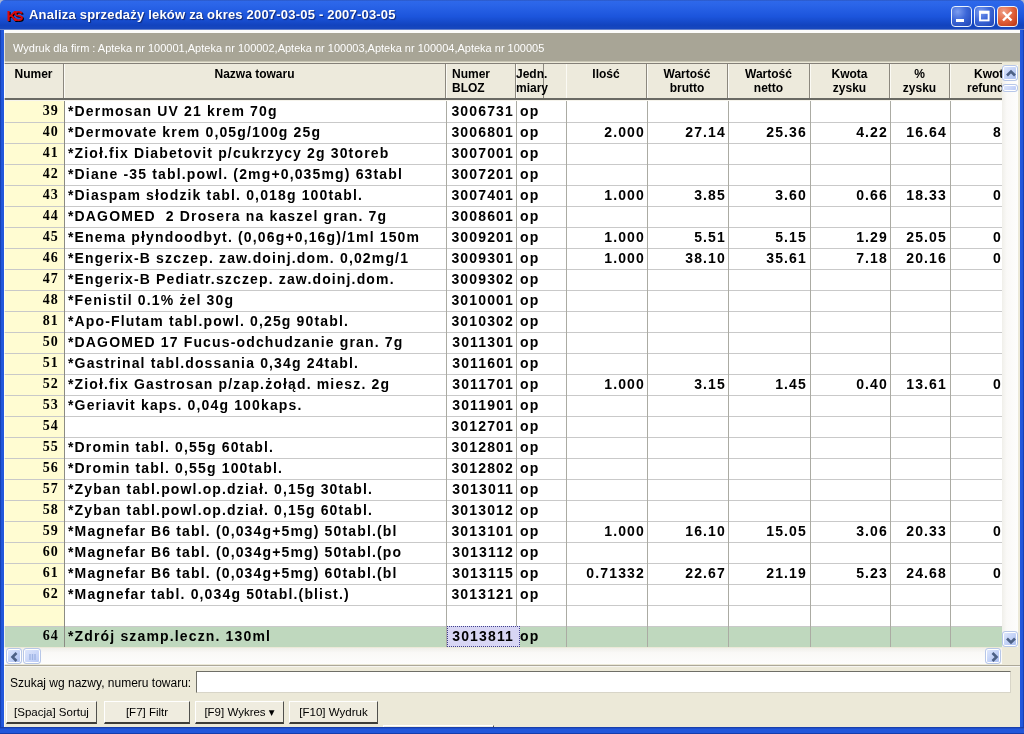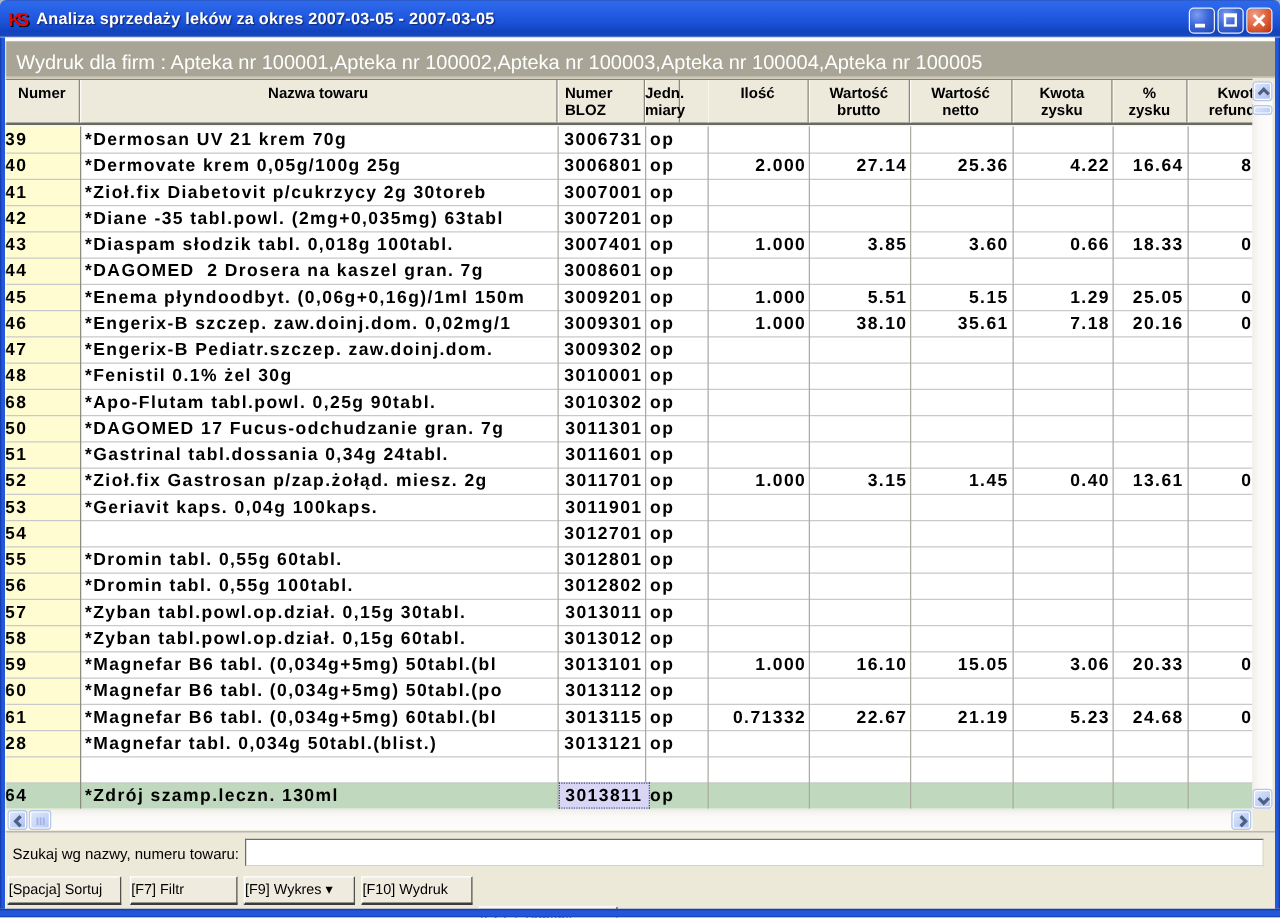--- a/index.html
+++ b/index.html
@@ -14,36 +14,36 @@
 #brd-l { left:0; top:30px; width:4px; height:697px; background:linear-gradient(90deg,#1036A4 0%,#2258DC 40%,#2258DC 100%); }
 #brd-r { left:1020px; top:30px; width:4px; height:697px; background:linear-gradient(90deg,#2258DC 0%,#2258DC 60%,#1036A4 100%); }
 #brd-b { left:0; top:727px; width:1024px; height:7px; background:linear-gradient(180deg,#15379E 0%,#2157DB 30%,#2157DB 80%,#102E90 100%); }
 .wbtn { top:6px; width:21px; height:21px; border-radius:4px; border:1px solid #EAF2FD; }
 #btn-min { left:951px; background:radial-gradient(circle at 30% 25%,#7C9DEF 0%,#3C67D8 45%,#1E43B4 100%); }
 #btn-max { left:974px; background:radial-gradient(circle at 30% 25%,#7C9DEF 0%,#3C67D8 45%,#1E43B4 100%); }
 #btn-cls { left:997px; background:radial-gradient(circle at 30% 25%,#F0A088 0%,#E0613A 50%,#B83010 100%); }
 
 #infobar { left:4px; top:30px; width:1016px; height:32px; background:#A8A596;
   border-top:3px solid #FCFCFA; border-bottom:1px solid #C8C5B4; }
-#infobar span { position:absolute; left:9px; top:9px; color:#fff; font-size:16px; letter-spacing:0; white-space:pre; }
+#infobar span { position:absolute; left:9px; top:9px; color:#fff; font-size:11px; letter-spacing:0; white-space:pre; }
 
 #hdr { left:4px; top:63px; width:998px; height:37px; background:#EDEADC;
   border-top:1px solid #848078; border-bottom:2px solid #6A6A64; }
 .hc { position:absolute; top:0; height:34px; font-size:12px; font-weight:bold; color:#000;
   line-height:13.5px; padding-top:4px; text-align:center; border-right:1px solid #8C887E; box-shadow:inset 1px 0 0 #FBFAF4; }
 
 #data { left:4px; top:101px; width:998px; height:546px; background:#fff; overflow:hidden; }
 #hdrgap { left:4px; top:100px; width:998px; height:1px; background:#F6F4EC; }
 #ycol { position:absolute; left:0; top:0; width:60px; height:546px; background:#FFFCD2; }
 .gr { position:absolute; left:0; width:998px; height:1px; background:#C9C9C9; }
 .gc { position:absolute; top:0; width:1px; height:546px; background:#ABABA3; }
 .row { position:absolute; left:0; width:998px; height:21px; font-size:14px; font-weight:bold;
   letter-spacing:1.15px; line-height:20px; white-space:pre; }
 .c { position:absolute; top:0; height:20px; }
-.num { left:0; width:55px; text-align:left; }
+.num { left:0; width:55px; text-align:right;font-family:Liberation Serif, serif; }
 .nm { left:60px; width:378px; padding-left:4px; overflow:hidden; }
 .blz { left:440px; width:70px; text-align:right; }
 .jm { left:516px; width:44px; }
 .v0 { left:552px; width:89px; text-align:right; }
 .v1 { left:640px; width:82px; text-align:right; }
 .v2 { left:722px; width:81px; text-align:right; }
 .v3 { left:802px; width:82px; text-align:right; }
 .v4 { left:880px; width:63px; text-align:right; }
 .v5 { left:989px; width:30px; text-align:left; }
 #grow { position:absolute; left:0; top:525px; width:998px; height:21px; background:#BFD8BE; }
@@ -56,21 +56,21 @@
   background:linear-gradient(135deg,#E2EAFD 0%,#C4D3F7 50%,#A9BDEF 100%); box-shadow:inset 0 0 0 1px #fff; }
 .sthumb { position:absolute; border:1px solid #B7C7E8; border-radius:3px;
   background:linear-gradient(135deg,#E0E8FC 0%,#C8D5F8 60%,#B4C6F2 100%); box-shadow:inset 0 0 0 1px #fff; }
 .arr { position:absolute; left:0; top:0; }
 
 #sep { left:4px; top:665px; width:1016px; height:2px; background:#ACA899; border-bottom:1px solid #F6F5F1; }
 #searchlbl { left:10px; top:676px; font-size:12px; color:#000; white-space:pre; }
 #searchbox { left:196px; top:671px; width:815px; height:22px; background:#fff;
   border-top:1px solid #6E6E66; border-left:1px solid #6E6E66; border-right:1px solid #D8D5C8; border-bottom:1px solid #D8D5C8; }
 .pbtn { position:absolute; top:701px; height:23px; background:#EFECDF; color:#000; font-size:11.5px;
-  line-height:21px; white-space:pre;
+  text-align:center; line-height:21px; white-space:pre;
   border-top:1px solid #FFFFFF; border-left:1px solid #FFFFFF; border-right:1px solid #50504C; border-bottom:2px solid #3C3C38; }
 </style></head>
 <body>
 <div class="abs" style="left:0;top:0;width:10px;height:10px;background:#A9B5D4;"></div>
 <div class="abs" style="left:1014px;top:0;width:10px;height:10px;background:#A9B5D4;"></div>
 <div id="titlebar" class="abs"></div>
 <svg id="ksicon" class="abs" viewBox="0 0 21 16">
   <text x="1.6" y="14.6" font-family="Liberation Sans" font-size="15" font-weight="bold" fill="#000" letter-spacing="-4">KS</text>
   <text x="0.6" y="13.6" font-family="Liberation Sans" font-size="15" font-weight="bold" fill="#DC0A0A" letter-spacing="-4">KS</text>
 </svg>
@@ -151,34 +151,34 @@
     <div class="row" style="top:0px;"><span class="c num">39</span><span class="c nm">*Dermosan UV 21 krem 70g</span><span class="c blz">3006731</span><span class="c jm">op</span></div>
     <div class="row" style="top:21px;"><span class="c num">40</span><span class="c nm">*Dermovate krem 0,05g/100g 25g</span><span class="c blz">3006801</span><span class="c jm">op</span><span class="c v0">2.000</span><span class="c v1">27.14</span><span class="c v2">25.36</span><span class="c v3">4.22</span><span class="c v4">16.64</span><span class="c v5">8</span></div>
     <div class="row" style="top:42px;"><span class="c num">41</span><span class="c nm">*Zioł.fix Diabetovit p/cukrzycy 2g 30toreb</span><span class="c blz">3007001</span><span class="c jm">op</span></div>
     <div class="row" style="top:63px;"><span class="c num">42</span><span class="c nm">*Diane -35 tabl.powl. (2mg+0,035mg) 63tabl</span><span class="c blz">3007201</span><span class="c jm">op</span></div>
     <div class="row" style="top:84px;"><span class="c num">43</span><span class="c nm">*Diaspam słodzik tabl. 0,018g 100tabl.</span><span class="c blz">3007401</span><span class="c jm">op</span><span class="c v0">1.000</span><span class="c v1">3.85</span><span class="c v2">3.60</span><span class="c v3">0.66</span><span class="c v4">18.33</span><span class="c v5">0</span></div>
     <div class="row" style="top:105px;"><span class="c num">44</span><span class="c nm">*DAGOMED&nbsp; 2 Drosera na kaszel gran. 7g</span><span class="c blz">3008601</span><span class="c jm">op</span></div>
     <div class="row" style="top:126px;"><span class="c num">45</span><span class="c nm">*Enema płyndoodbyt. (0,06g+0,16g)/1ml 150m</span><span class="c blz">3009201</span><span class="c jm">op</span><span class="c v0">1.000</span><span class="c v1">5.51</span><span class="c v2">5.15</span><span class="c v3">1.29</span><span class="c v4">25.05</span><span class="c v5">0</span></div>
     <div class="row" style="top:147px;"><span class="c num">46</span><span class="c nm">*Engerix-B szczep. zaw.doinj.dom. 0,02mg/1</span><span class="c blz">3009301</span><span class="c jm">op</span><span class="c v0">1.000</span><span class="c v1">38.10</span><span class="c v2">35.61</span><span class="c v3">7.18</span><span class="c v4">20.16</span><span class="c v5">0</span></div>
     <div class="row" style="top:168px;"><span class="c num">47</span><span class="c nm">*Engerix-B Pediatr.szczep. zaw.doinj.dom.</span><span class="c blz">3009302</span><span class="c jm">op</span></div>
     <div class="row" style="top:189px;"><span class="c num">48</span><span class="c nm">*Fenistil 0.1% żel 30g</span><span class="c blz">3010001</span><span class="c jm">op</span></div>
-    <div class="row" style="top:210px;"><span class="c num">68</span><span class="c nm">*Apo-Flutam tabl.powl. 0,25g 90tabl.</span><span class="c blz">3010302</span><span class="c jm">op</span></div>
+    <div class="row" style="top:210px;"><span class="c num">81</span><span class="c nm">*Apo-Flutam tabl.powl. 0,25g 90tabl.</span><span class="c blz">3010302</span><span class="c jm">op</span></div>
     <div class="row" style="top:231px;"><span class="c num">50</span><span class="c nm">*DAGOMED 17 Fucus-odchudzanie gran. 7g</span><span class="c blz">3011301</span><span class="c jm">op</span></div>
     <div class="row" style="top:252px;"><span class="c num">51</span><span class="c nm">*Gastrinal tabl.dossania 0,34g 24tabl.</span><span class="c blz">3011601</span><span class="c jm">op</span></div>
     <div class="row" style="top:273px;"><span class="c num">52</span><span class="c nm">*Zioł.fix Gastrosan p/zap.żołąd. miesz. 2g</span><span class="c blz">3011701</span><span class="c jm">op</span><span class="c v0">1.000</span><span class="c v1">3.15</span><span class="c v2">1.45</span><span class="c v3">0.40</span><span class="c v4">13.61</span><span class="c v5">0</span></div>
     <div class="row" style="top:294px;"><span class="c num">53</span><span class="c nm">*Geriavit kaps. 0,04g 100kaps.</span><span class="c blz">3011901</span><span class="c jm">op</span></div>
     <div class="row" style="top:315px;"><span class="c num">54</span><span class="c blz">3012701</span><span class="c jm">op</span></div>
     <div class="row" style="top:336px;"><span class="c num">55</span><span class="c nm">*Dromin tabl. 0,55g 60tabl.</span><span class="c blz">3012801</span><span class="c jm">op</span></div>
     <div class="row" style="top:357px;"><span class="c num">56</span><span class="c nm">*Dromin tabl. 0,55g 100tabl.</span><span class="c blz">3012802</span><span class="c jm">op</span></div>
     <div class="row" style="top:378px;"><span class="c num">57</span><span class="c nm">*Zyban tabl.powl.op.dział. 0,15g 30tabl.</span><span class="c blz">3013011</span><span class="c jm">op</span></div>
     <div class="row" style="top:399px;"><span class="c num">58</span><span class="c nm">*Zyban tabl.powl.op.dział. 0,15g 60tabl.</span><span class="c blz">3013012</span><span class="c jm">op</span></div>
     <div class="row" style="top:420px;"><span class="c num">59</span><span class="c nm">*Magnefar B6 tabl. (0,034g+5mg) 50tabl.(bl</span><span class="c blz">3013101</span><span class="c jm">op</span><span class="c v0">1.000</span><span class="c v1">16.10</span><span class="c v2">15.05</span><span class="c v3">3.06</span><span class="c v4">20.33</span><span class="c v5">0</span></div>
     <div class="row" style="top:441px;"><span class="c num">60</span><span class="c nm">*Magnefar B6 tabl. (0,034g+5mg) 50tabl.(po</span><span class="c blz">3013112</span><span class="c jm">op</span></div>
     <div class="row" style="top:462px;"><span class="c num">61</span><span class="c nm">*Magnefar B6 tabl. (0,034g+5mg) 60tabl.(bl</span><span class="c blz">3013115</span><span class="c jm">op</span><span class="c v0">0.71332</span><span class="c v1">22.67</span><span class="c v2">21.19</span><span class="c v3">5.23</span><span class="c v4">24.68</span><span class="c v5">0</span></div>
-    <div class="row" style="top:483px;"><span class="c num">28</span><span class="c nm">*Magnefar tabl. 0,034g 50tabl.(blist.)</span><span class="c blz">3013121</span><span class="c jm">op</span></div>
+    <div class="row" style="top:483px;"><span class="c num">62</span><span class="c nm">*Magnefar tabl. 0,034g 50tabl.(blist.)</span><span class="c blz">3013121</span><span class="c jm">op</span></div>
     <div class="row" style="top:528px;margin-top:16px;"><span class="c num">63</span><span class="c nm">*Magnefar tabl. 0,034g 50tabl.(pojem.)</span><span class="c blz">3013122</span><span class="c jm">op</span></div>
     <div class="row" style="top:525px;"><span class="c num">64</span><span class="c nm">*Zdrój szamp.leczn. 130ml</span><span class="c blz">3013811</span><span class="c jm">op</span></div>
   </div>
 <div id="vsb" class="abs">
   <div class="sbtn" style="left:0;top:0;">
       <svg class="arr" width="16" height="16" viewBox="0 0 16 16">
         <path d="M4 9.5 L8 5.5 L12 9.5" fill="none" stroke="#4D6185" stroke-width="2.6"></path>
       </svg>
     </div>
   <div class="sthumb" style="left:0;top:19px;width:16px;height:8px;"></div>

